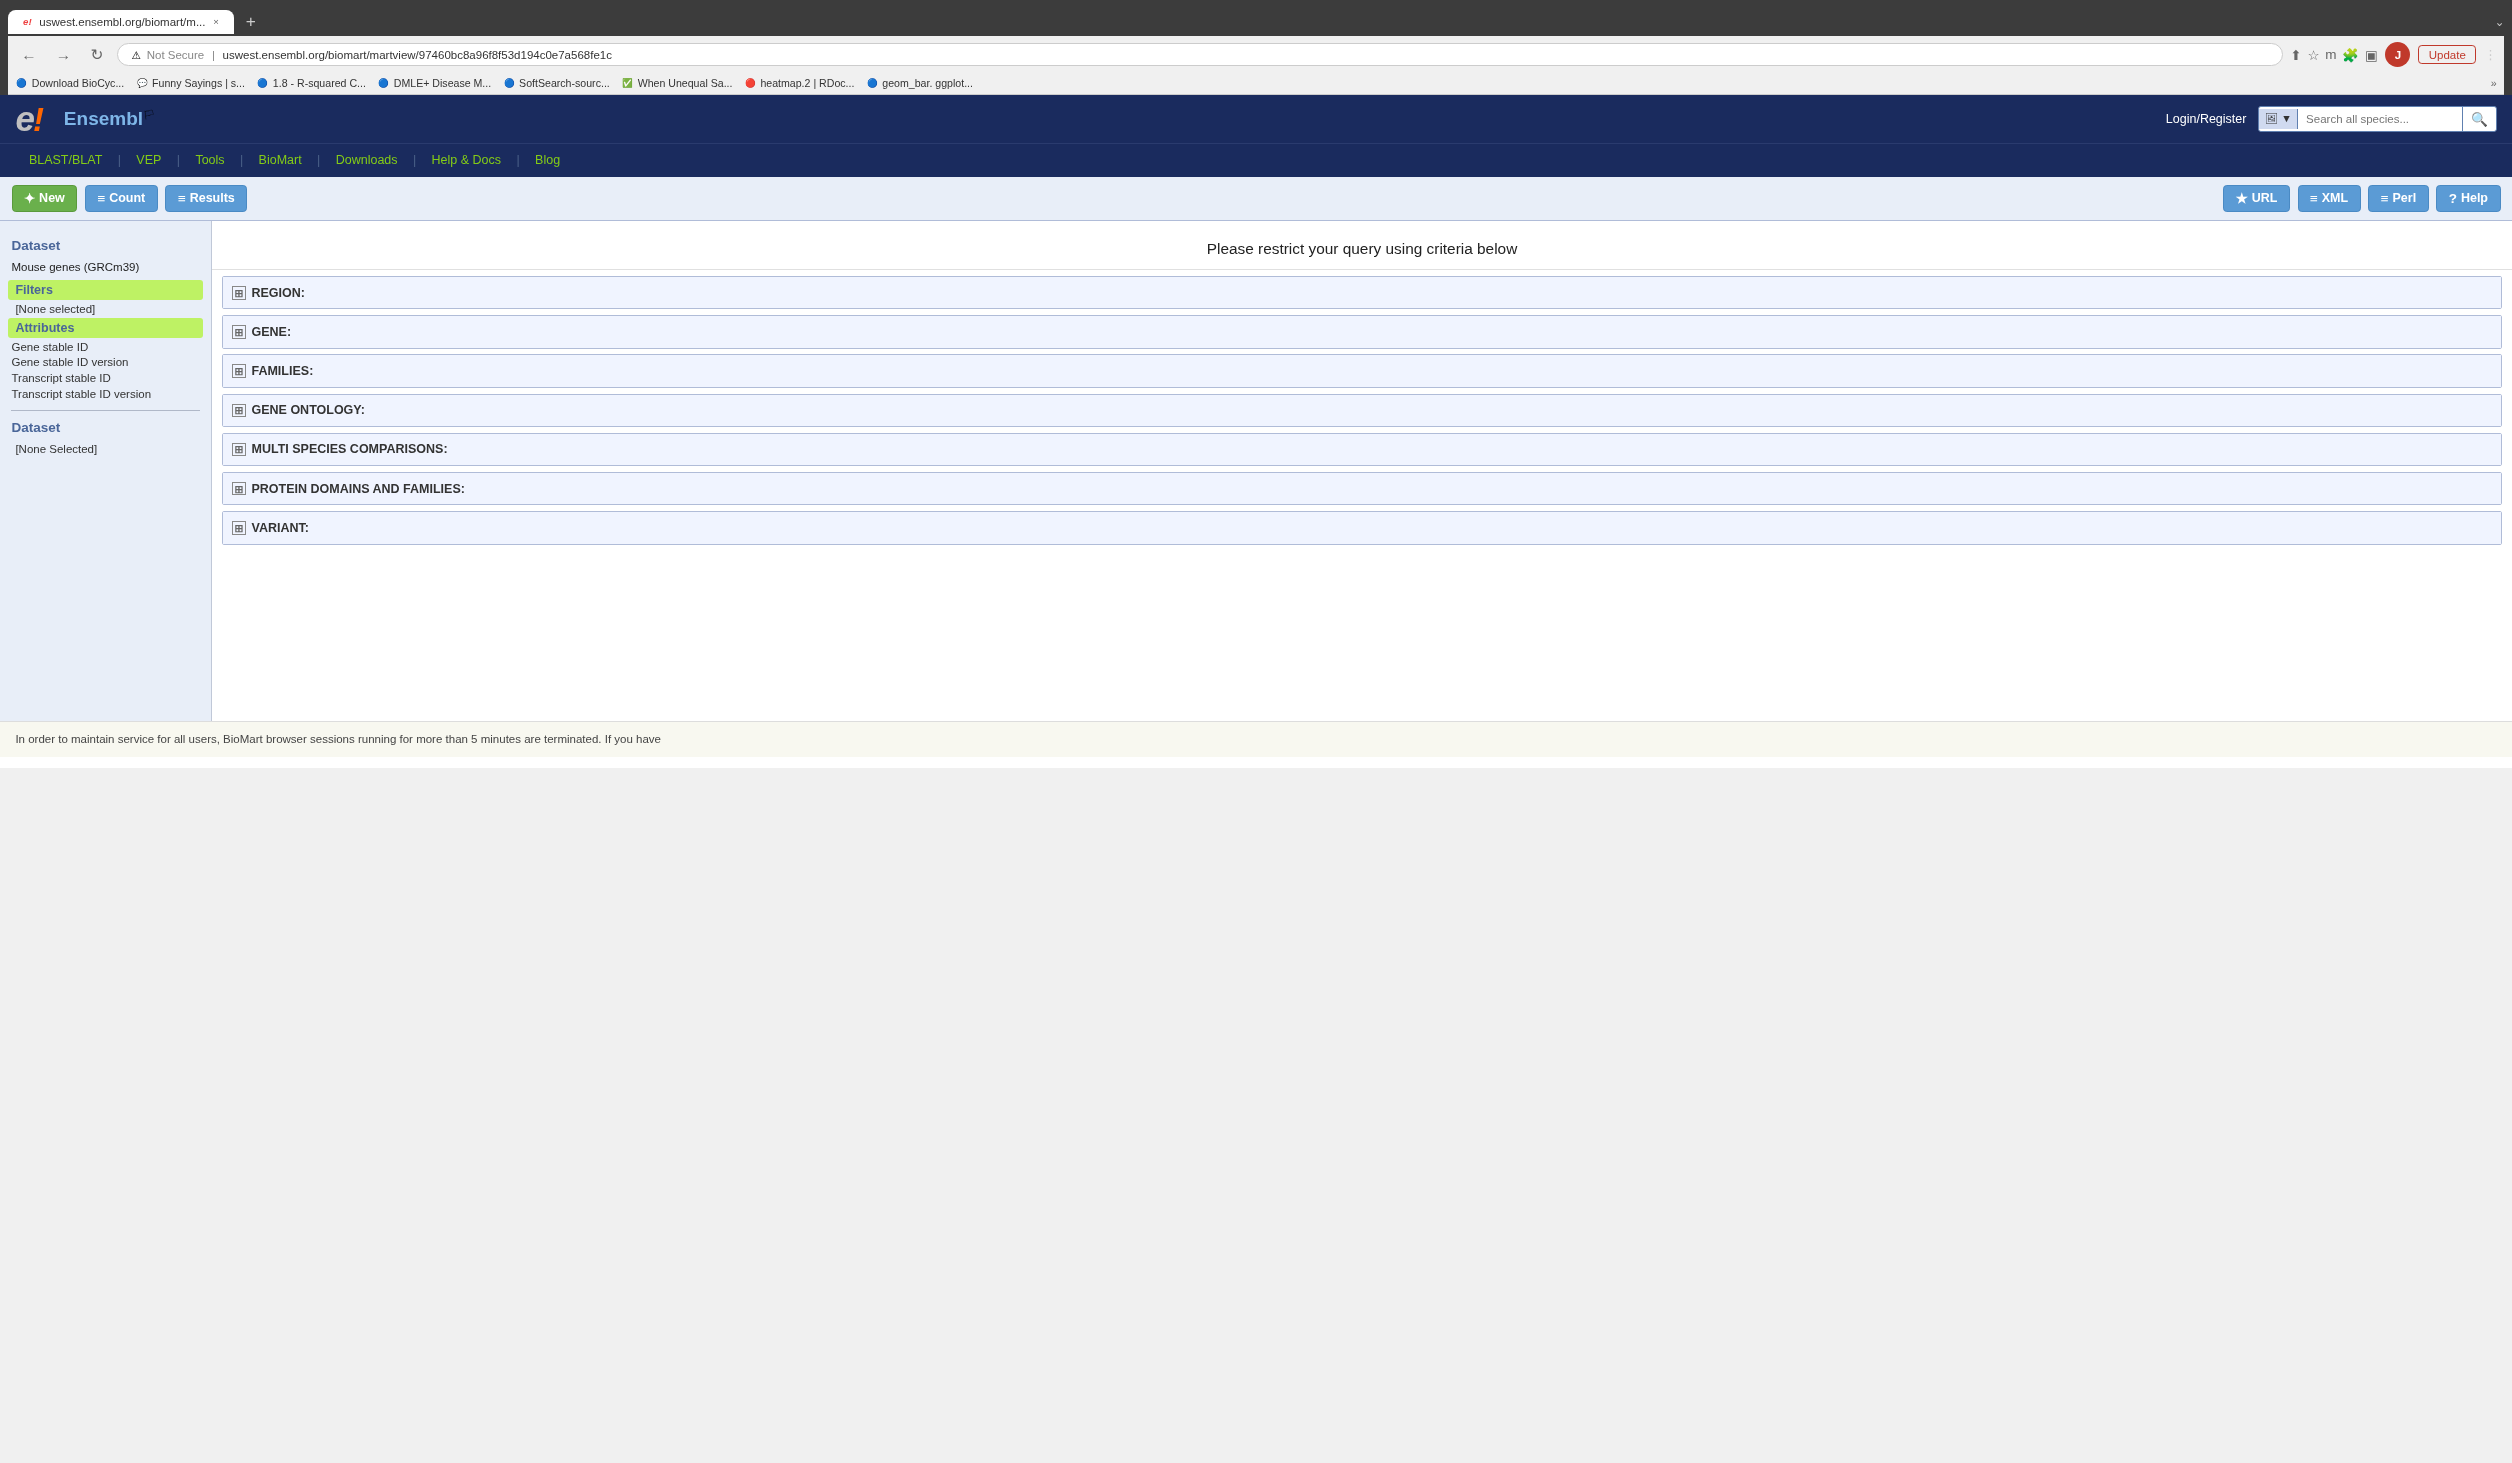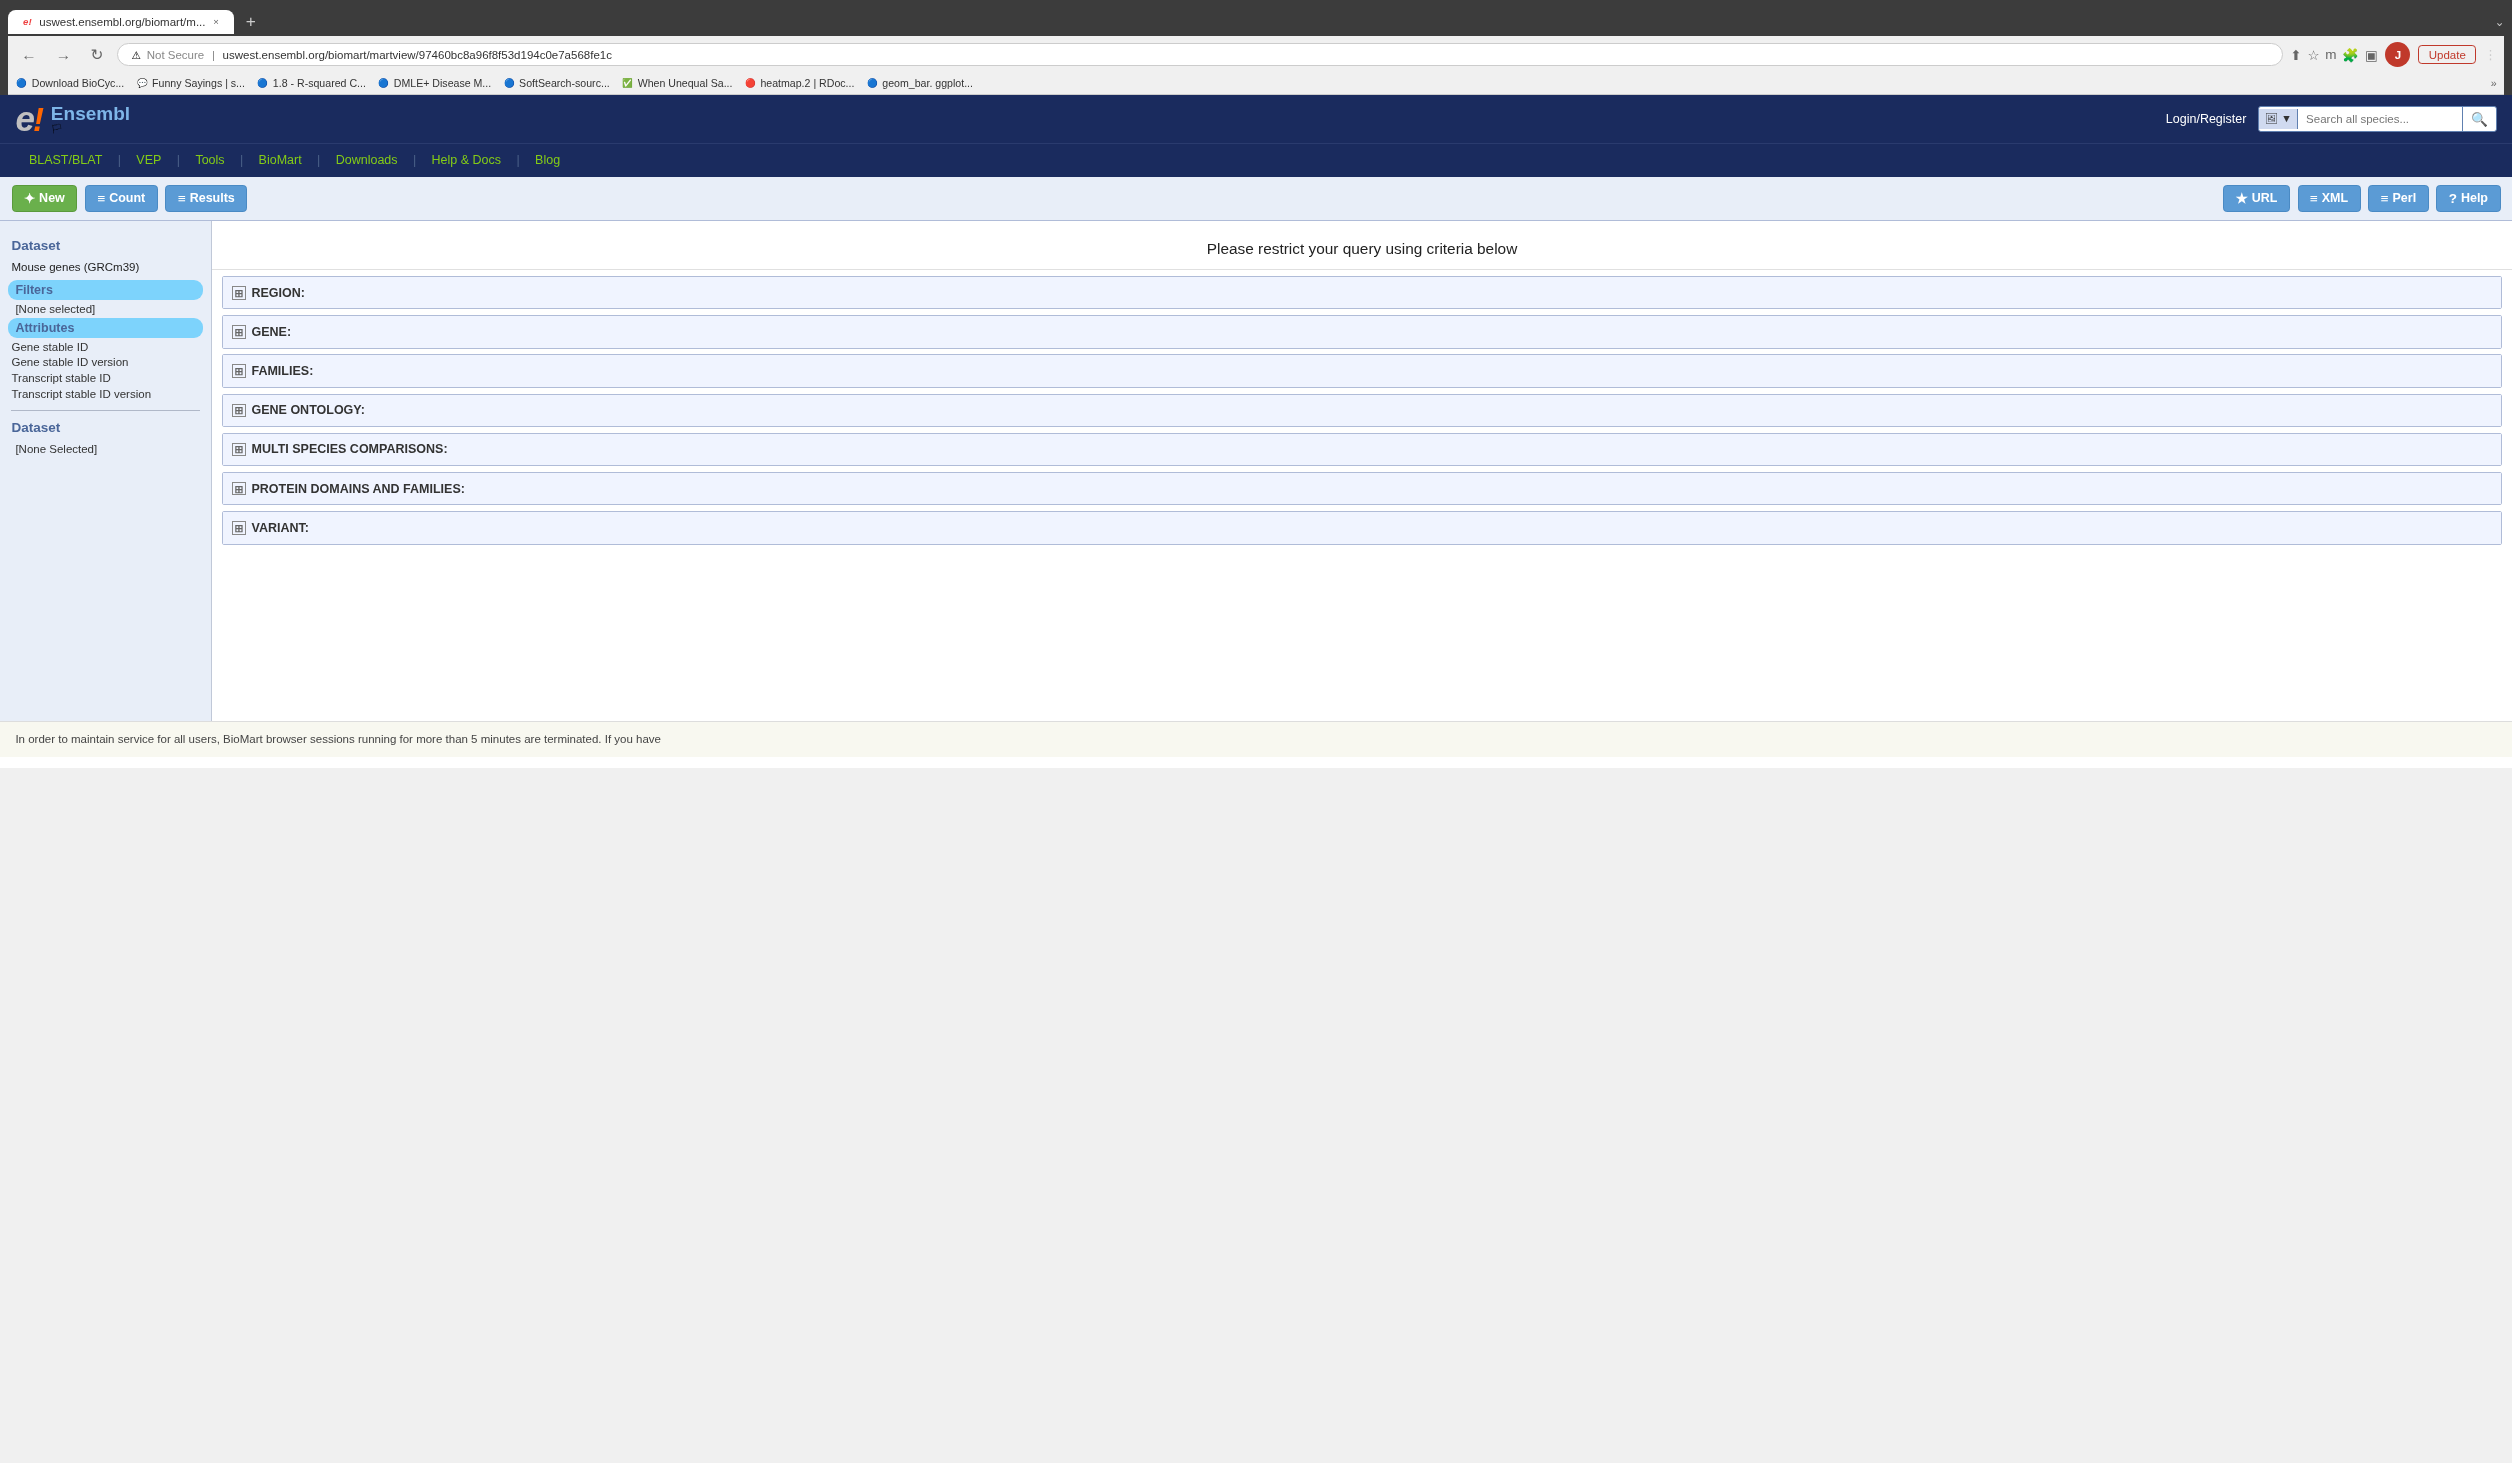--- a/index.html
+++ b/index.html
@@ -56,21 +56,21 @@
     .btn-help { background: #5b9bd5; color: white; border-color: #4a8ac4; }
     .btn-icon { font-size: 13.5px; }
 
     
     .main-content { display: flex; background: #e8eef8; min-height: 500px; }
 
     
     .sidebar { width: 212px; min-width: 212px; background: #e8eef8; padding: 9.6px 7.7px; border-right: 1px solid #c0c8d8; }
     .sidebar-section-title { color: #4a6699; font-size: 13.5px; font-weight: bold; margin: 5.8px 0 3.8px; padding: 1.9px 3.8px; }
     .sidebar-dataset-name { color: #222; font-size: 11.5px; margin-bottom: 5.8px; padding: 1.9px 3.8px; }
-    .sidebar-item { color: #4a6699; font-size: 12.5px; font-weight: bold; padding: 2.9px 7.7px; background: #7dd3fc; margin: 1px 0; border-radius: 9px; cursor: pointer; }
+    .sidebar-item { color: #4a6699; font-size: 12.5px; font-weight: bold; padding: 2.9px 7.7px; background: #bef264; margin: 1px 0; border-radius: 3px; cursor: pointer; }
     .sidebar-none { color: #333; font-size: 11.5px; padding: 1.9px 7.7px; }
     .sidebar-attr-item { color: #333; font-size: 11.5px; padding: 1.9px 3.8px; cursor: pointer; }
     .sidebar-divider { border: none; border-top: 1px solid #b0b8c8; margin: 7.7px 3.8px; }
 
     
     .filter-panel { flex: 1; background: #fff; padding: 0; }
     .filter-header { text-align: center; padding: 19px 15.4px 7.7px; border-bottom: 1px solid #e0e0e0; }
     .filter-title { font-size: 15.4px; font-weight: normal; color: #222; margin-bottom: 3.8px; }
     .filter-subtitle { font-size: 11.5px; color: #555; }
     .filter-section { border: 1px solid #b0bcd8; margin: 5.8px 9.6px; border-radius: 1.9px; }
@@ -157,21 +157,21 @@
     <span class="bookmarks-more">»</span>
   </div>
 </div>
 
 <div class="page">
 
   <div class="ensembl-header">
     <div class="header-top">
       <div class="logo-area">
         <span style="font-size:35px; color:#fff; font-style:italic; font-weight:bold; letter-spacing:-1.9px;"><span style="color:#c0c0c0;">e</span><span style="color:#ff6600; font-size:33px;">!</span></span>
-        <div style="display:flex; flex-direction:column; margin-left:5px;">
+        <div style="display:flex; flex-direction:row; margin-left:18px;text-align:right;">
           <span style="font-size:19px; color:#7eb6e8; font-weight:bold; line-height:1;">Ensembl</span>
           <span style="font-size:9.6px;">🏳</span>
         </div>
       </div>
       <div class="header-right">
         <a style="color:#fff; font-size:12.5px; text-decoration:none;">Login/Register</a>
         <div class="species-search">
           <button class="species-selector">
             <span>🖼 ▼</span>
           </button>

